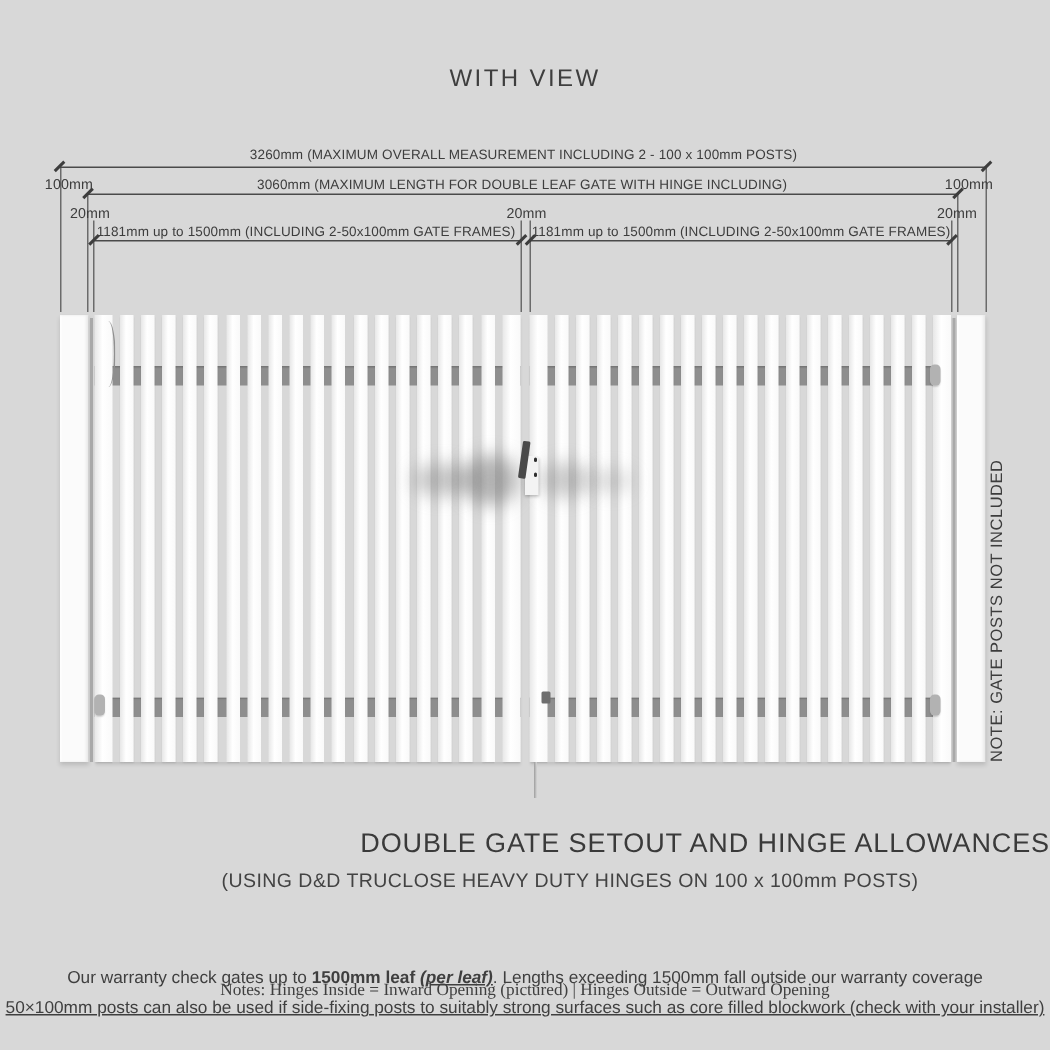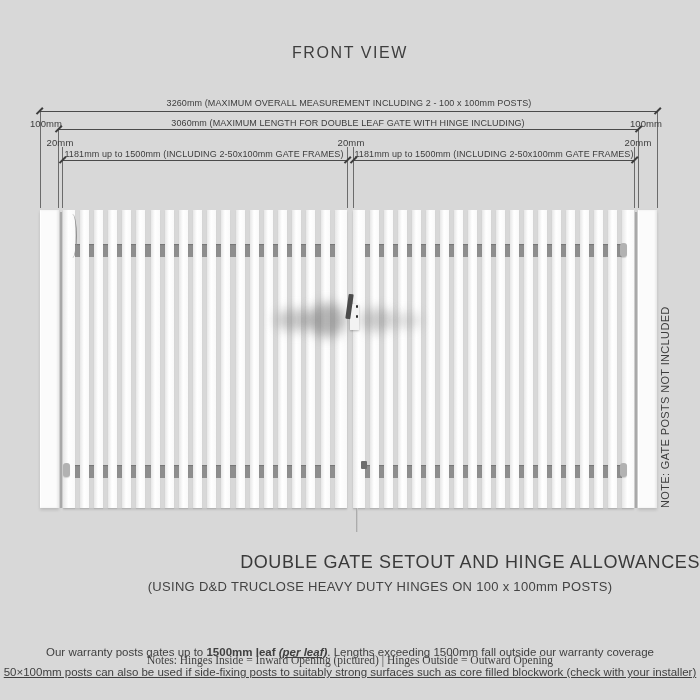--- a/index.html
+++ b/index.html
@@ -68,21 +68,21 @@
   .f-note{position:absolute;left:0;width:700px;text-align:center;
     font-size:11.5px;color:#3f3f3f;}
   .f-note b{font-weight:bold;} .f-note .bi{font-weight:bold;font-style:italic;text-decoration:underline;}
   .n1{top:654px;font-family:Liberation Serif, serif;} .n2{top:646px;} .n3{top:666px;text-decoration:underline;}
 </style>
 </head>
 <body>
 
 <div class="canvas">
 
-  <div class="title">FRONT VIEW</div>
+  <div class="title">WITH VIEW</div>
 
   <div>
 
     <div class="wline" style="left:39.5px;top:111px;height:97px;"></div>
     <div class="wline" style="left:57.8px;top:129px;height:79px;"></div>
     <div class="wline" style="left:62.3px;top:147px;height:61px;"></div>
     <div class="wline" style="left:346.5px;top:147px;height:61px;"></div>
     <div class="wline" style="left:352.8px;top:147px;height:61px;"></div>
     <div class="wline" style="left:634px;top:147px;height:61px;"></div>
     <div class="wline" style="left:638.3px;top:129px;height:79px;"></div>
@@ -191,16 +191,16 @@
     <div class="latch-dot" style="left:355.5px;top:315px;"></div>
     <div class="latch-keeper"></div>
     <div class="drop-rod"></div>
 
     <div class="note-vertical">NOTE: GATE POSTS NOT INCLUDED</div>
   </div>
 
   <div class="f-head">DOUBLE GATE SETOUT AND HINGE ALLOWANCES</div>
   <div class="f-sub">(USING D&amp;D TRUCLOSE HEAVY DUTY HINGES ON 100 x 100mm POSTS)</div>
   <div class="f-note n1">Notes: Hinges Inside = Inward Opening (pictured) | Hinges Outside = Outward Opening</div>
-  <div class="f-note n2"><span>Our warranty posts gates up to </span><b>1500mm leaf </b><span class="bi">(per leaf)</span><span>. Lengths exceeding 1500mm fall outside our warranty coverage</span></div>
+  <div class="f-note n2"><span>Our warranty check gates up to </span><b>1500mm leaf </b><span class="bi">(per leaf)</span><span>. Lengths exceeding 1500mm fall outside our warranty coverage</span></div>
   <div class="f-note n3">50×100mm posts can also be used if side-fixing posts to suitably strong surfaces such as core filled blockwork (check with your installer)</div>
 
 </div>
 
 </body></html>

